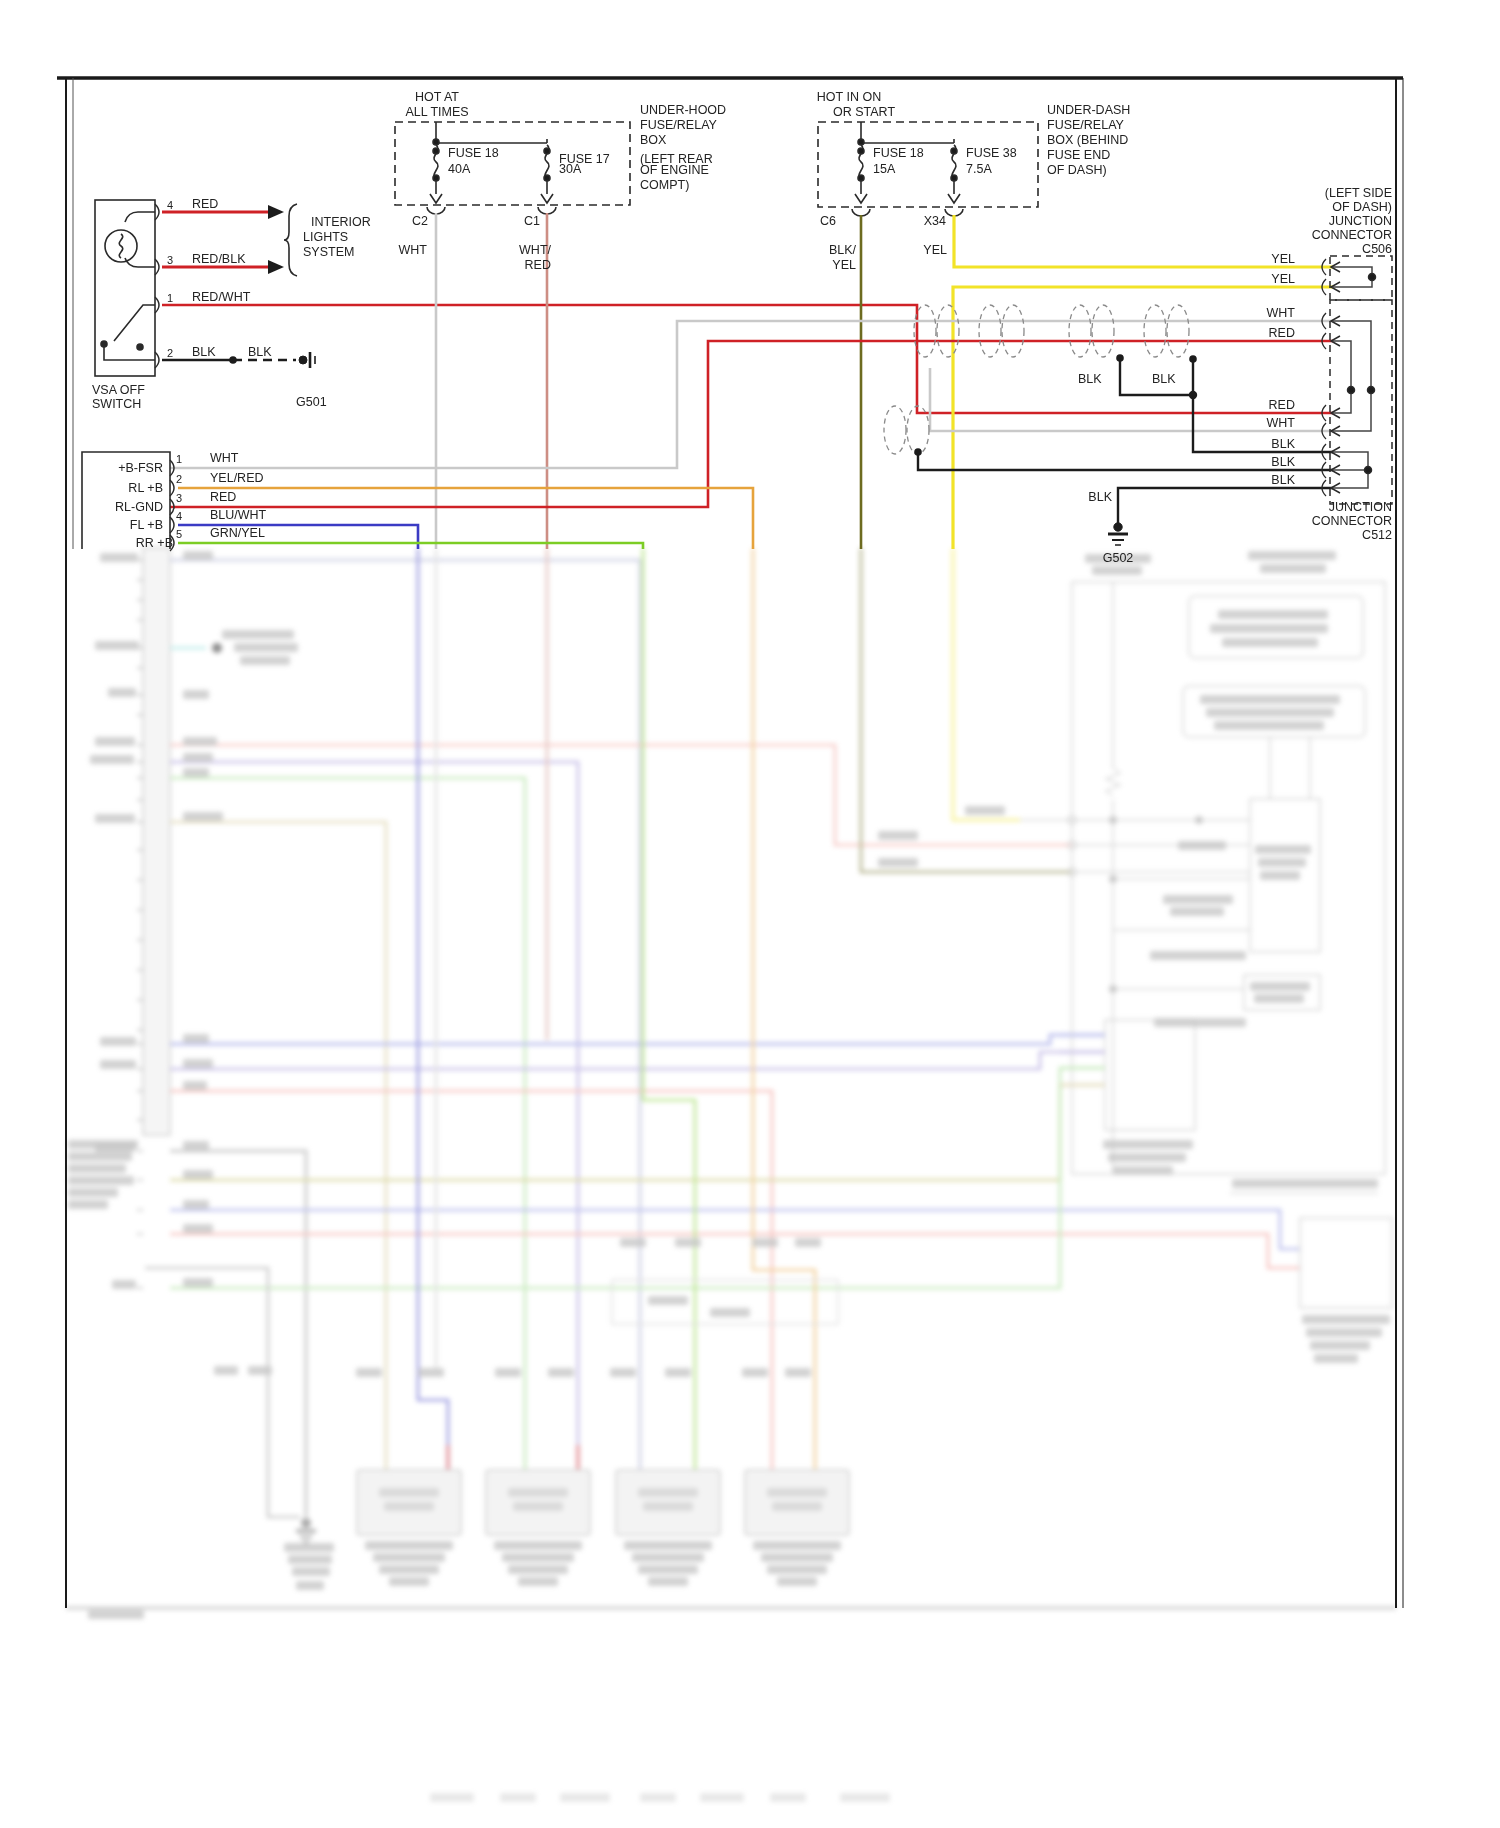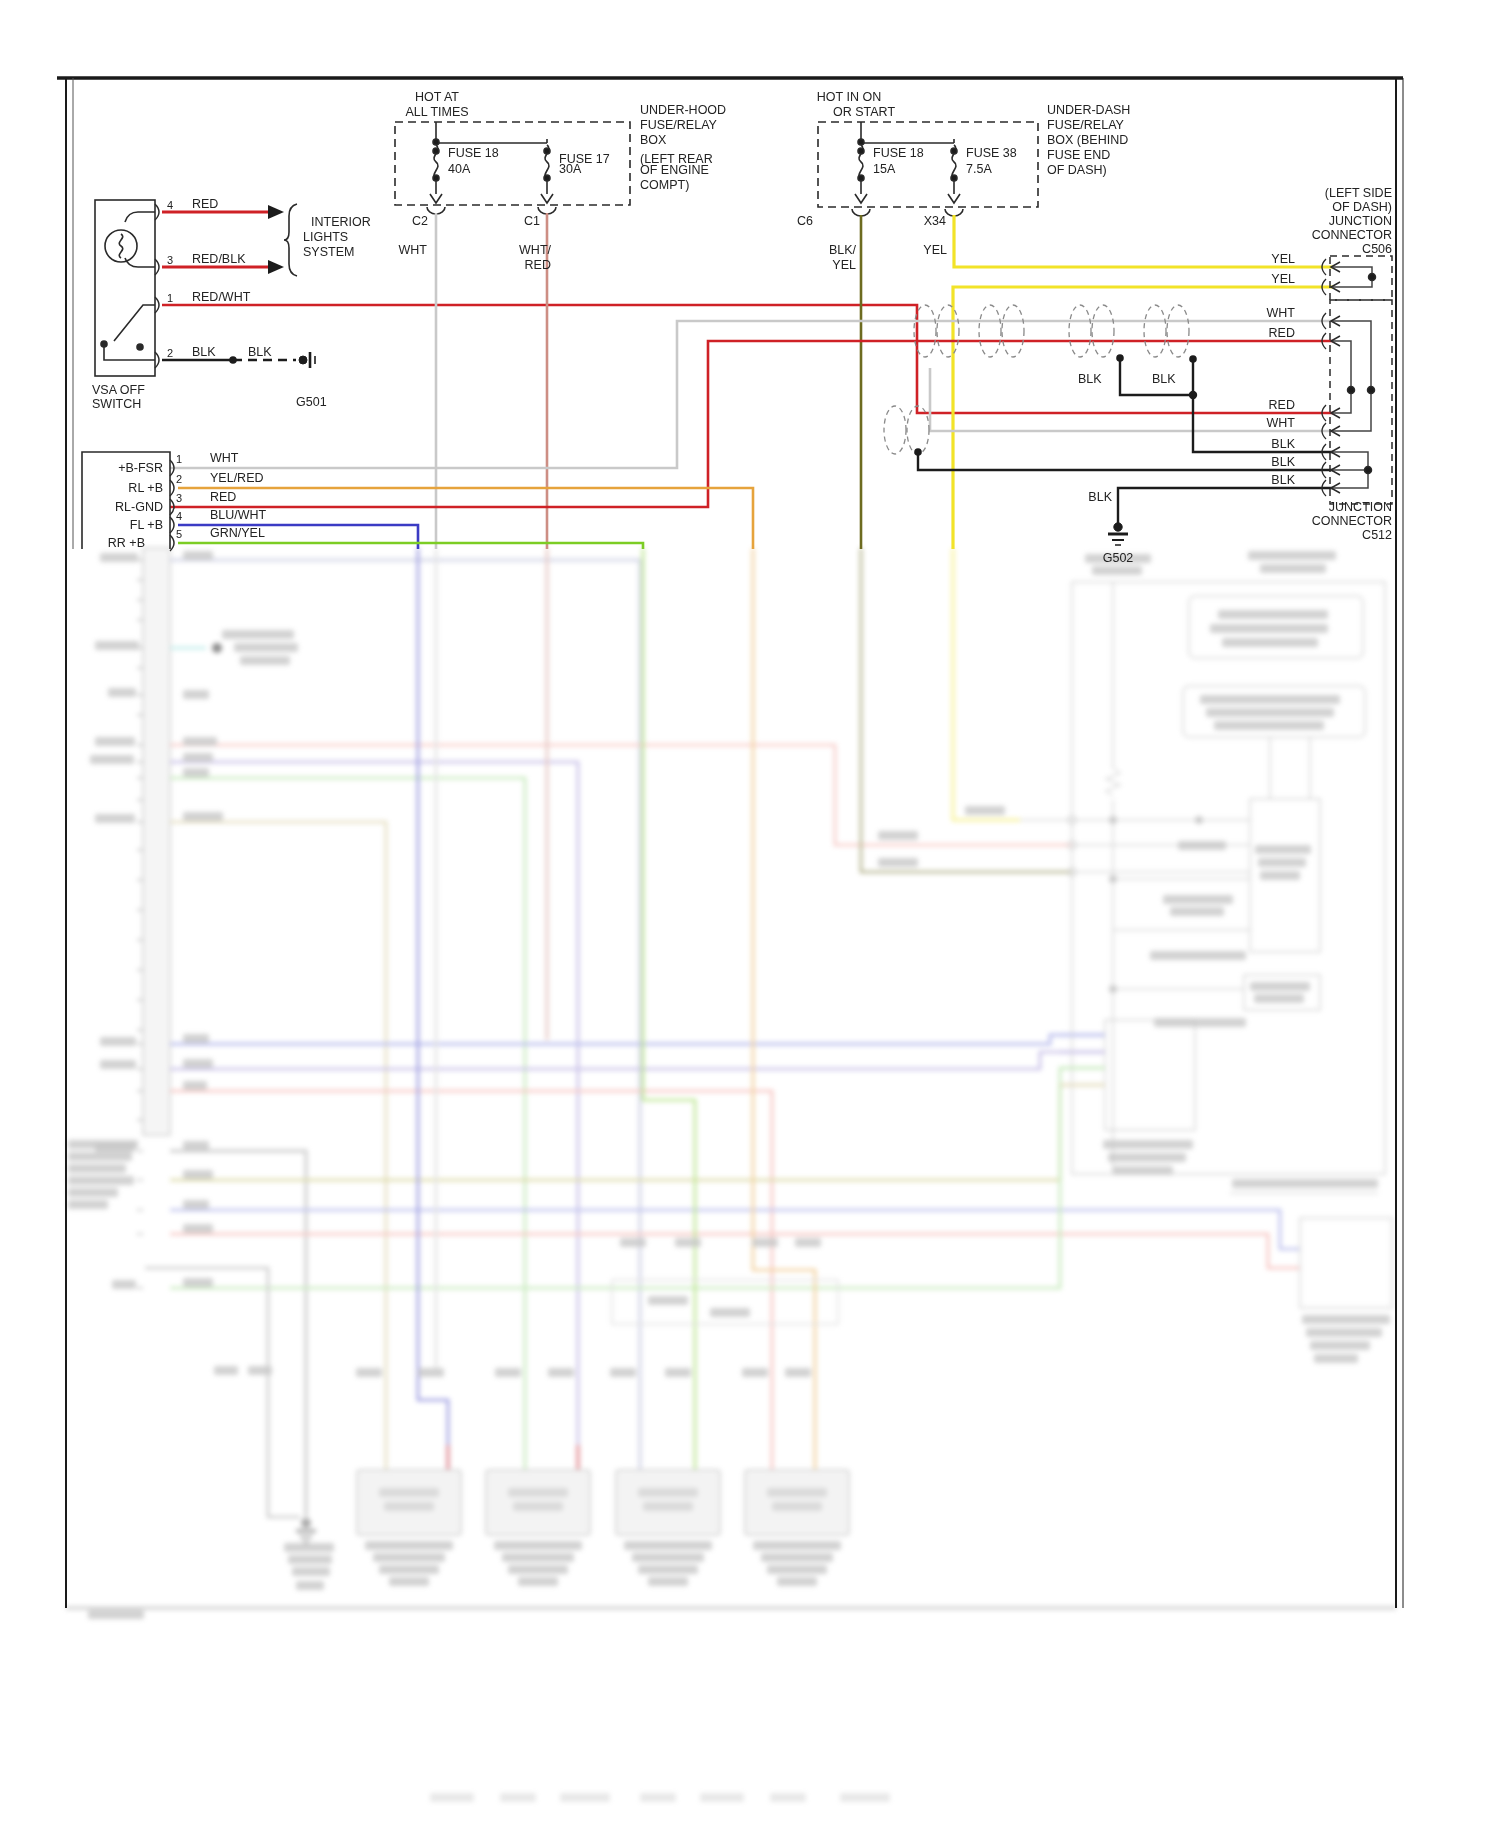--- a/index.html
+++ b/index.html
@@ -402,21 +402,21 @@
   <div class="t" style="left:640px;top:152px">(LEFT REAR</div>
   <div class="t" style="left:640px;top:163px">OF ENGINE</div>
   <div class="t" style="left:640px;top:178px">COMPT)</div>
 
   <div class="t ct" style="left:849px;top:90px">HOT IN ON</div>
   <div class="t ct" style="left:864px;top:105px">OR START</div>
   <div class="t" style="left:873px;top:146px">FUSE 18</div>
   <div class="t" style="left:873px;top:162px">15A</div>
   <div class="t" style="left:966px;top:146px">FUSE 38</div>
   <div class="t" style="left:966px;top:162px">7.5A</div>
-  <div class="t ra" style="left:813px;top:214px">C6</div>
+  <div class="t ra" style="left:836px;top:214px">C6</div>
   <div class="t ra" style="left:946px;top:214px">X34</div>
   <div class="t ra" style="left:856px;top:243px">BLK/</div>
   <div class="t ra" style="left:856px;top:258px">YEL</div>
   <div class="t ra" style="left:947px;top:243px">YEL</div>
   <div class="t" style="left:1047px;top:103px">UNDER-DASH</div>
   <div class="t" style="left:1047px;top:118px">FUSE/RELAY</div>
   <div class="t" style="left:1047px;top:133px">BOX (BEHIND</div>
   <div class="t" style="left:1047px;top:148px">FUSE END</div>
   <div class="t" style="left:1047px;top:163px">OF DASH)</div>
 
@@ -456,21 +456,21 @@
   <div class="t ra" style="left:1112px;top:490px">BLK</div>
   <div class="t ct" style="left:1118px;top:551px">G502</div>
   <div class="t ra" style="left:1392px;top:500px">JUNCTION</div>
   <div class="t ra" style="left:1392px;top:514px">CONNECTOR</div>
   <div class="t ra" style="left:1392px;top:528px">C512</div>
 
   <div class="t ra" style="left:163px;top:461px">+B-FSR</div>
   <div class="t ra" style="left:163px;top:481px">RL +B</div>
   <div class="t ra" style="left:163px;top:500px">RL-GND</div>
   <div class="t ra" style="left:163px;top:518px">FL +B</div>
-  <div class="t ra" style="left:145px;top:536px">RR +B</div>
+  <div class="t ra" style="left:173px;top:536px">RR +B</div>
   <div class="t sm" style="left:176px;top:452px">1</div>
   <div class="t sm" style="left:176px;top:472px">2</div>
   <div class="t sm" style="left:176px;top:491px">3</div>
   <div class="t sm" style="left:176px;top:509px">4</div>
   <div class="t sm" style="left:176px;top:527px">5</div>
   <div class="t" style="left:210px;top:451px">WHT</div>
   <div class="t" style="left:210px;top:471px">YEL/RED</div>
   <div class="t" style="left:210px;top:490px">RED</div>
   <div class="t" style="left:210px;top:508px">BLU/WHT</div>
   <div class="t" style="left:210px;top:526px">GRN/YEL</div>

